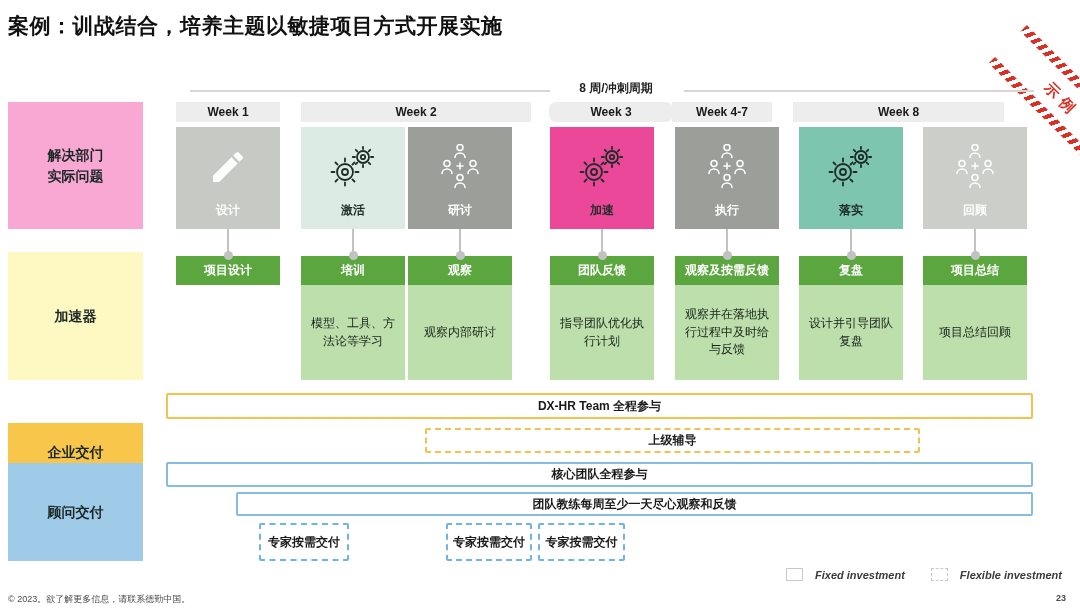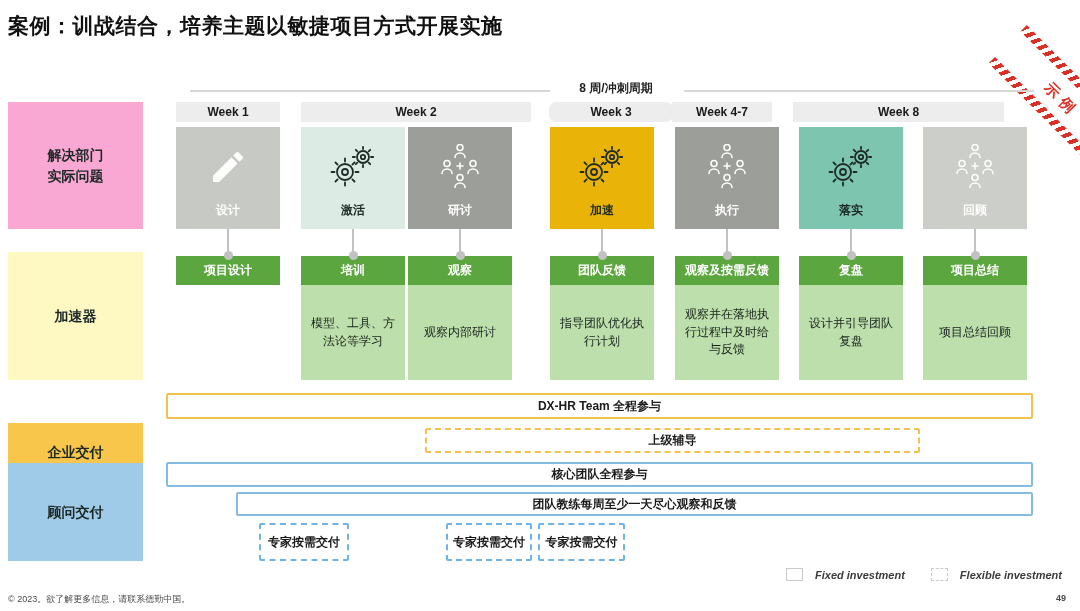--- a/index.html
+++ b/index.html
@@ -33,21 +33,21 @@
   .w5 { left:793px; width:211px; }
 
   
   .c1{left:176px;} .c2{left:301px;} .c3{left:408px;} .c4{left:550px;} .c5{left:675px;} .c6{left:799px;} .c7{left:923px;}
   .phase { position:absolute; top:127px; width:104px; height:102px; }
   .phase .ic  { position:absolute; top:14px; left:0; width:100%; height:52px; display:flex; align-items:center; justify-content:center; }
   .phase .lbl { position:absolute; bottom:10px; left:0; width:100%; text-align:center; font-size:12px; font-weight:bold; }
   .p-gray   { background:#C7CAC4; color:#FDFDFC; }
   .p-mint   { background:#DCEBE4; color:#1e2d28; }
   .p-dark   { background:#9C9E9A; color:#FDFDFC; }
-  .p-tlight { background:#eab308; color:#1e2d28; }
+  .p-tlight { background:#ec4899; color:#1e2d28; }
   .p-teal   { background:#7EC5B0; color:#1c2b26; }
   .p-gray2  { background:#CCCEC9; color:#FDFDFC; }
   .phase svg { display:block; }
 
   
   .acc { position:absolute; top:256px; width:104px; }
   .acc .hd { position:relative; height:29px; background:#5CA63F; color:#fff; font-size:12px; font-weight:bold;
              display:flex; align-items:center; justify-content:center; }
   .acc .bd { height:95px; background:#BCDFAB; color:#19231c; font-size:12px; line-height:1.45;
              display:flex; align-items:center; justify-content:center; text-align:center; padding:4px 6px; }
@@ -262,15 +262,15 @@
       <span class="leg-box leg-solid"></span>
       <span class="leg-label">Fixed investment</span>
     </div>
     <div class="leg-item">
       <span class="leg-box leg-dashed"></span>
       <span class="leg-label">Flexible investment</span>
     </div>
   </div>
 
   <div class="footer-copy">© 2023。欲了解更多信息，请联系德勤中国。</div>
-  <div class="footer-page">49</div>
+  <div class="footer-page">23</div>
 
 </div>
 
 </body></html>

